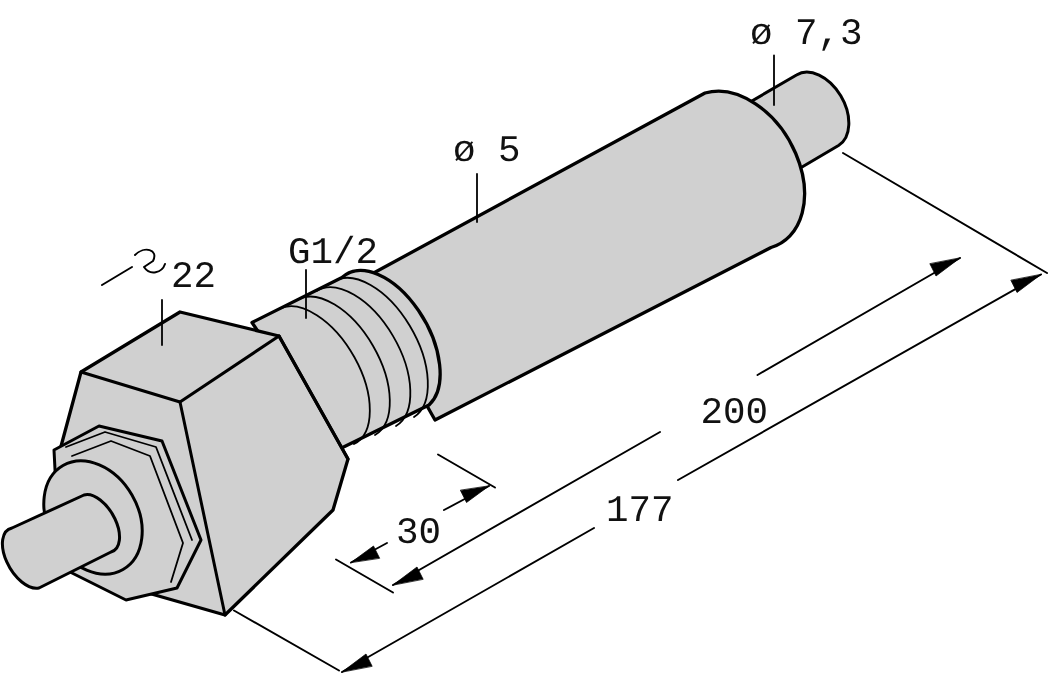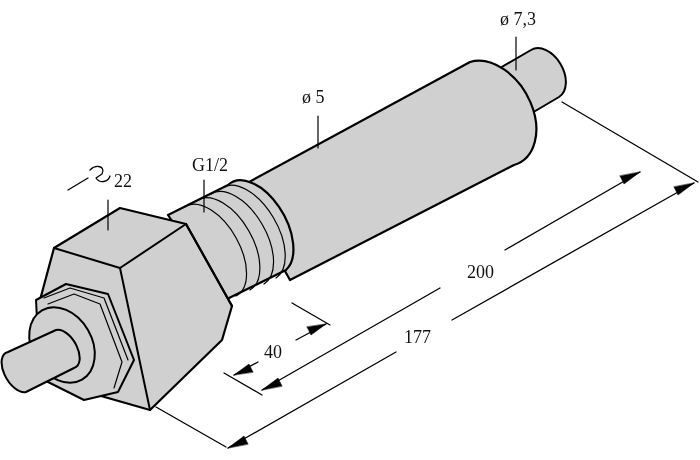--- a/index.html
+++ b/index.html
@@ -1,18 +1,18 @@
 <!DOCTYPE html>
 <html><head>
 <meta charset="utf-8">
 <style>
   html,body{margin:0;padding:0;background:#ffffff;}
   #canvas{position:relative;width:700px;height:460px;overflow:hidden;background:#ffffff;}
   svg{position:absolute;left:0;top:0;}
-  .lbl{position:absolute;font-family:Liberation Serif, serif;font-size:18px;color:#111111;white-space:nowrap;line-height:1;}
+  .lbl{position:absolute;font-family:Liberation Mono, monospace;font-size:25px;color:#111111;white-space:nowrap;line-height:1;}
 </style>
 </head>
 <body>
 
 <div id="canvas">
   <svg width="700" height="460" viewBox="0 0 700 460">
     <g stroke="#000" stroke-linejoin="round" stroke-linecap="round">
 
       <path d="M488,75 L531,50 A12,18 -30 0 1 559,97 L520,120 Z" fill="#d0d0d0" stroke-width="2"></path>
 
@@ -64,14 +64,14 @@
       <polygon points="326,324 311,335 307,327" fill="#000" stroke-width="0.5"></polygon>
     </g>
   </svg>
 
   <span class="lbl" style="left:114px;top:172px;">22</span>
   <span class="lbl" style="left:192px;top:156px;">G1/2</span>
   <span class="lbl" style="left:302px;top:88px;">ø 5</span>
   <span class="lbl" style="left:500px;top:10px;">ø 7,3</span>
   <span class="lbl" style="left:450px;top:263px;margin-left:17px;">200</span>
   <span class="lbl" style="left:404px;top:328px;">177</span>
-  <span class="lbl" style="left:264px;top:343px;">40</span>
+  <span class="lbl" style="left:264px;top:343px;">30</span>
 </div>
 
 </body></html>

